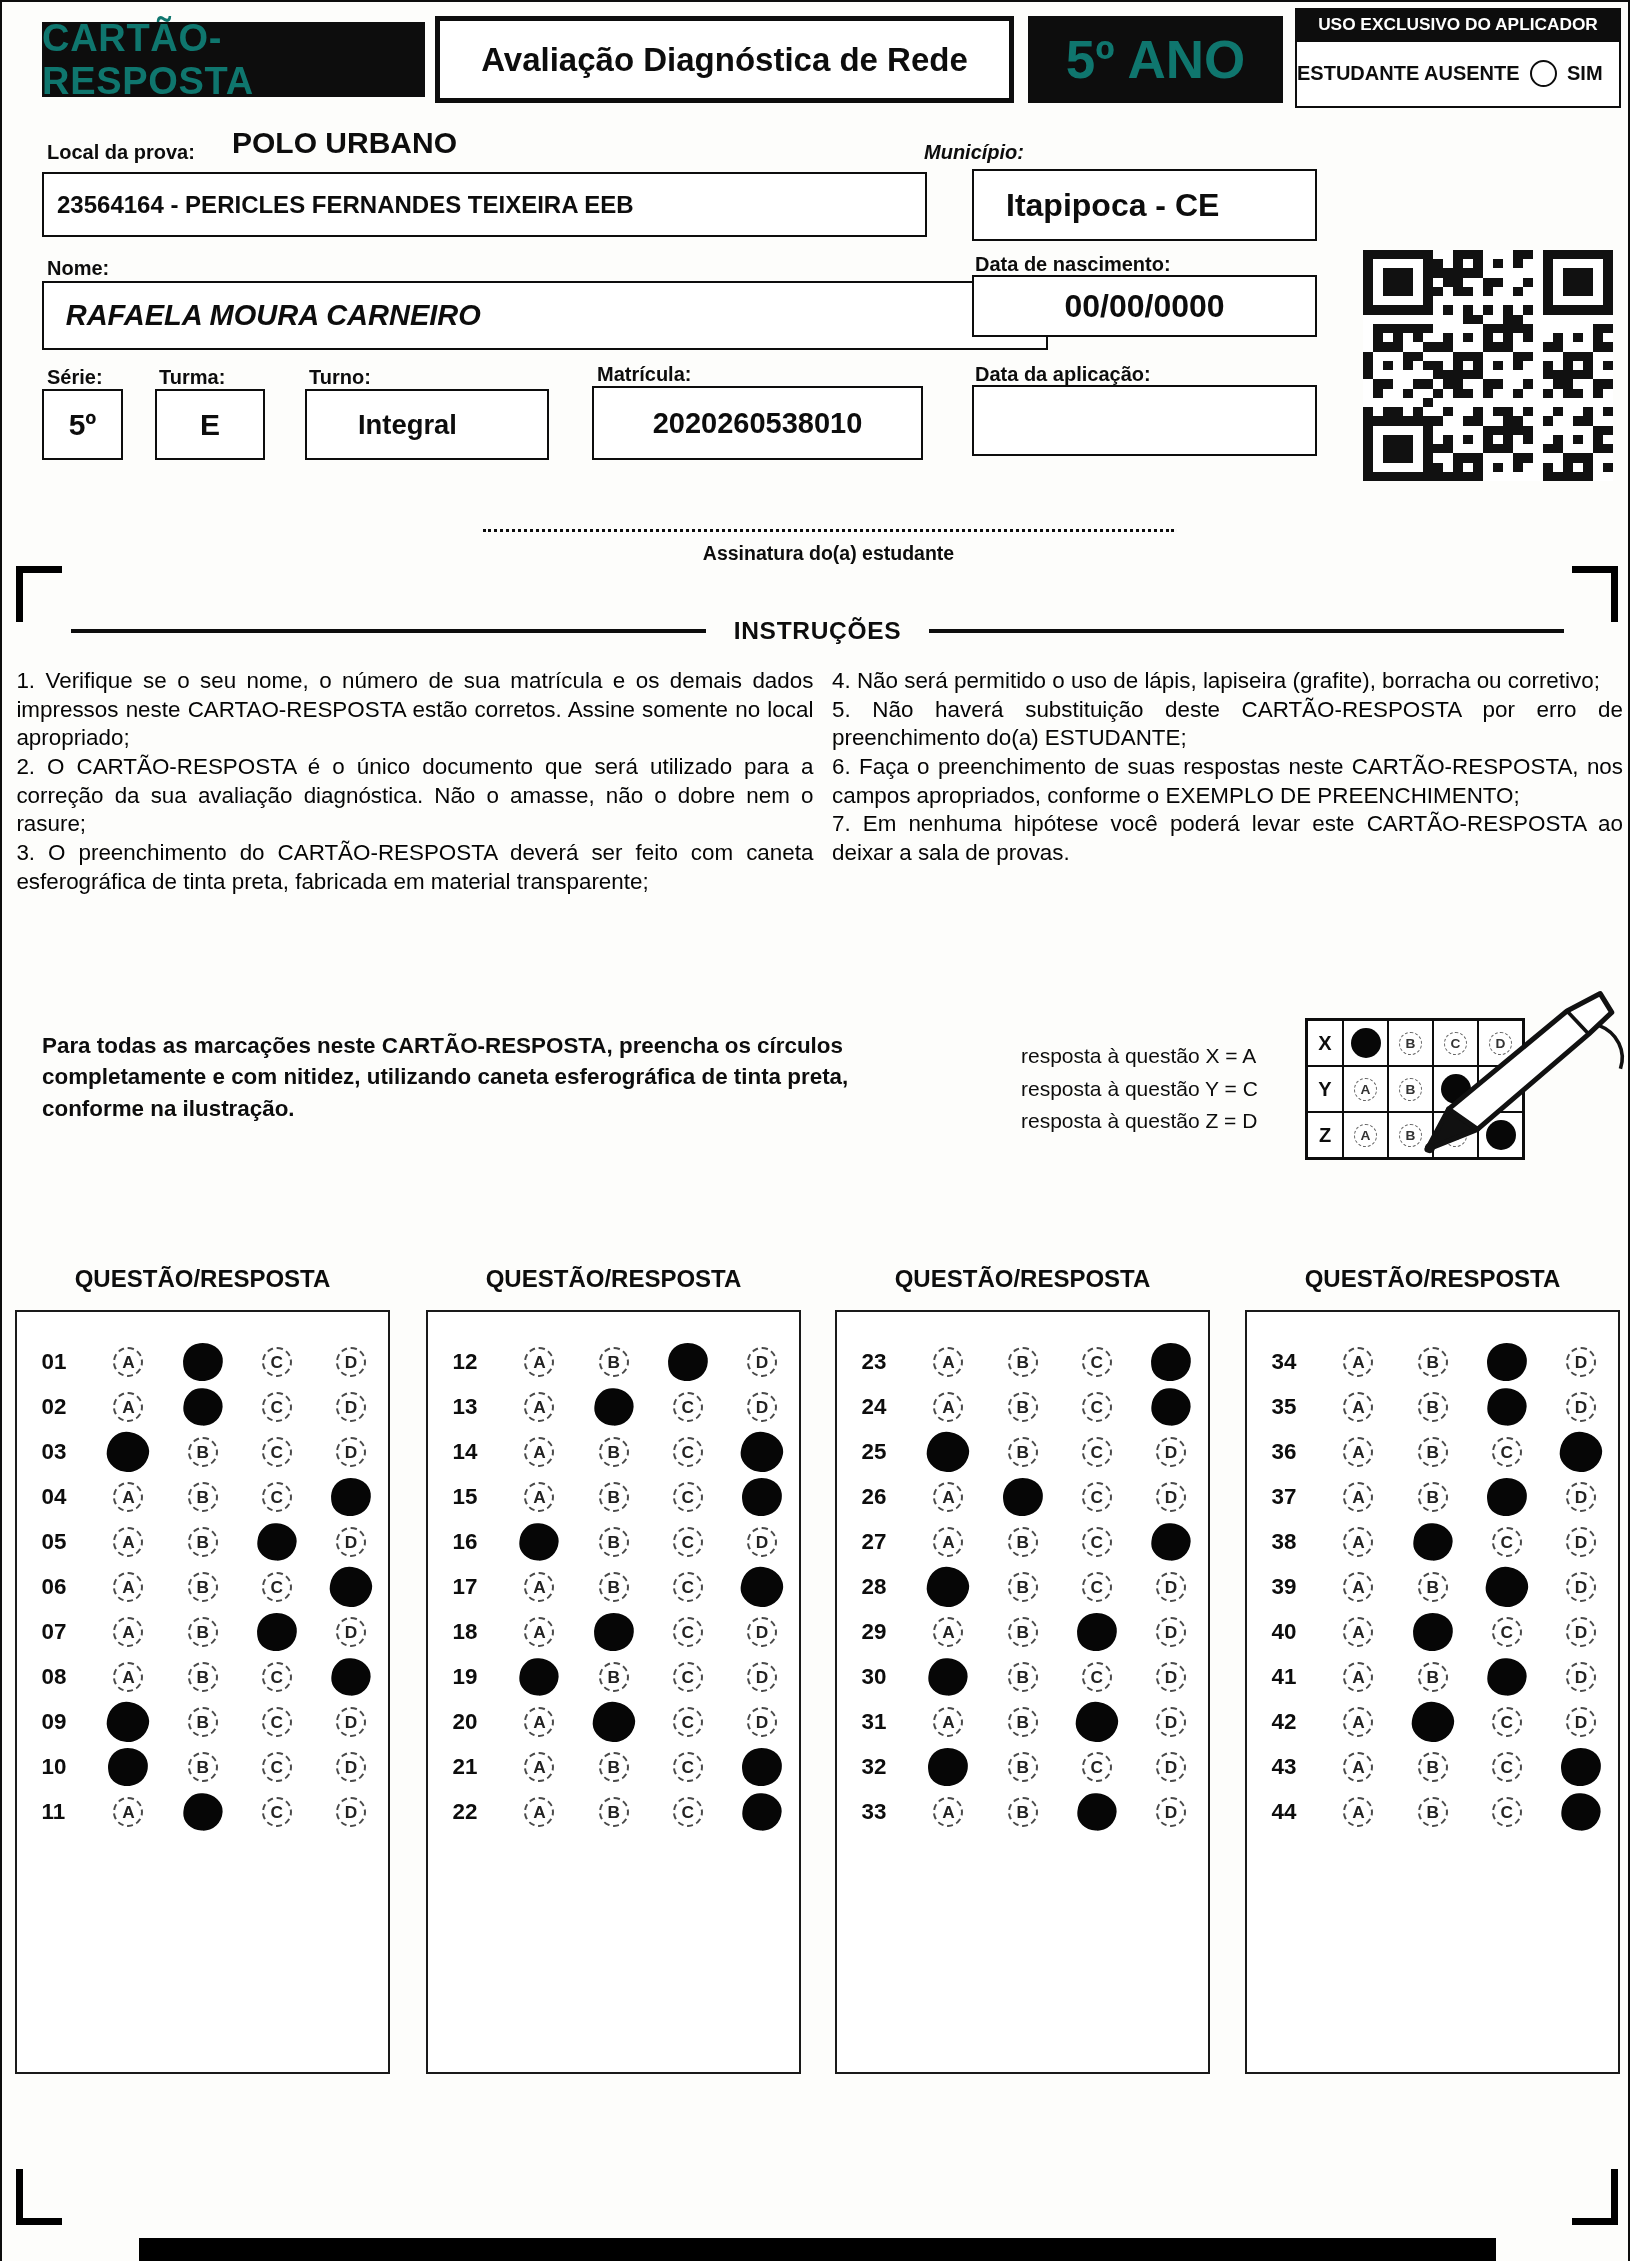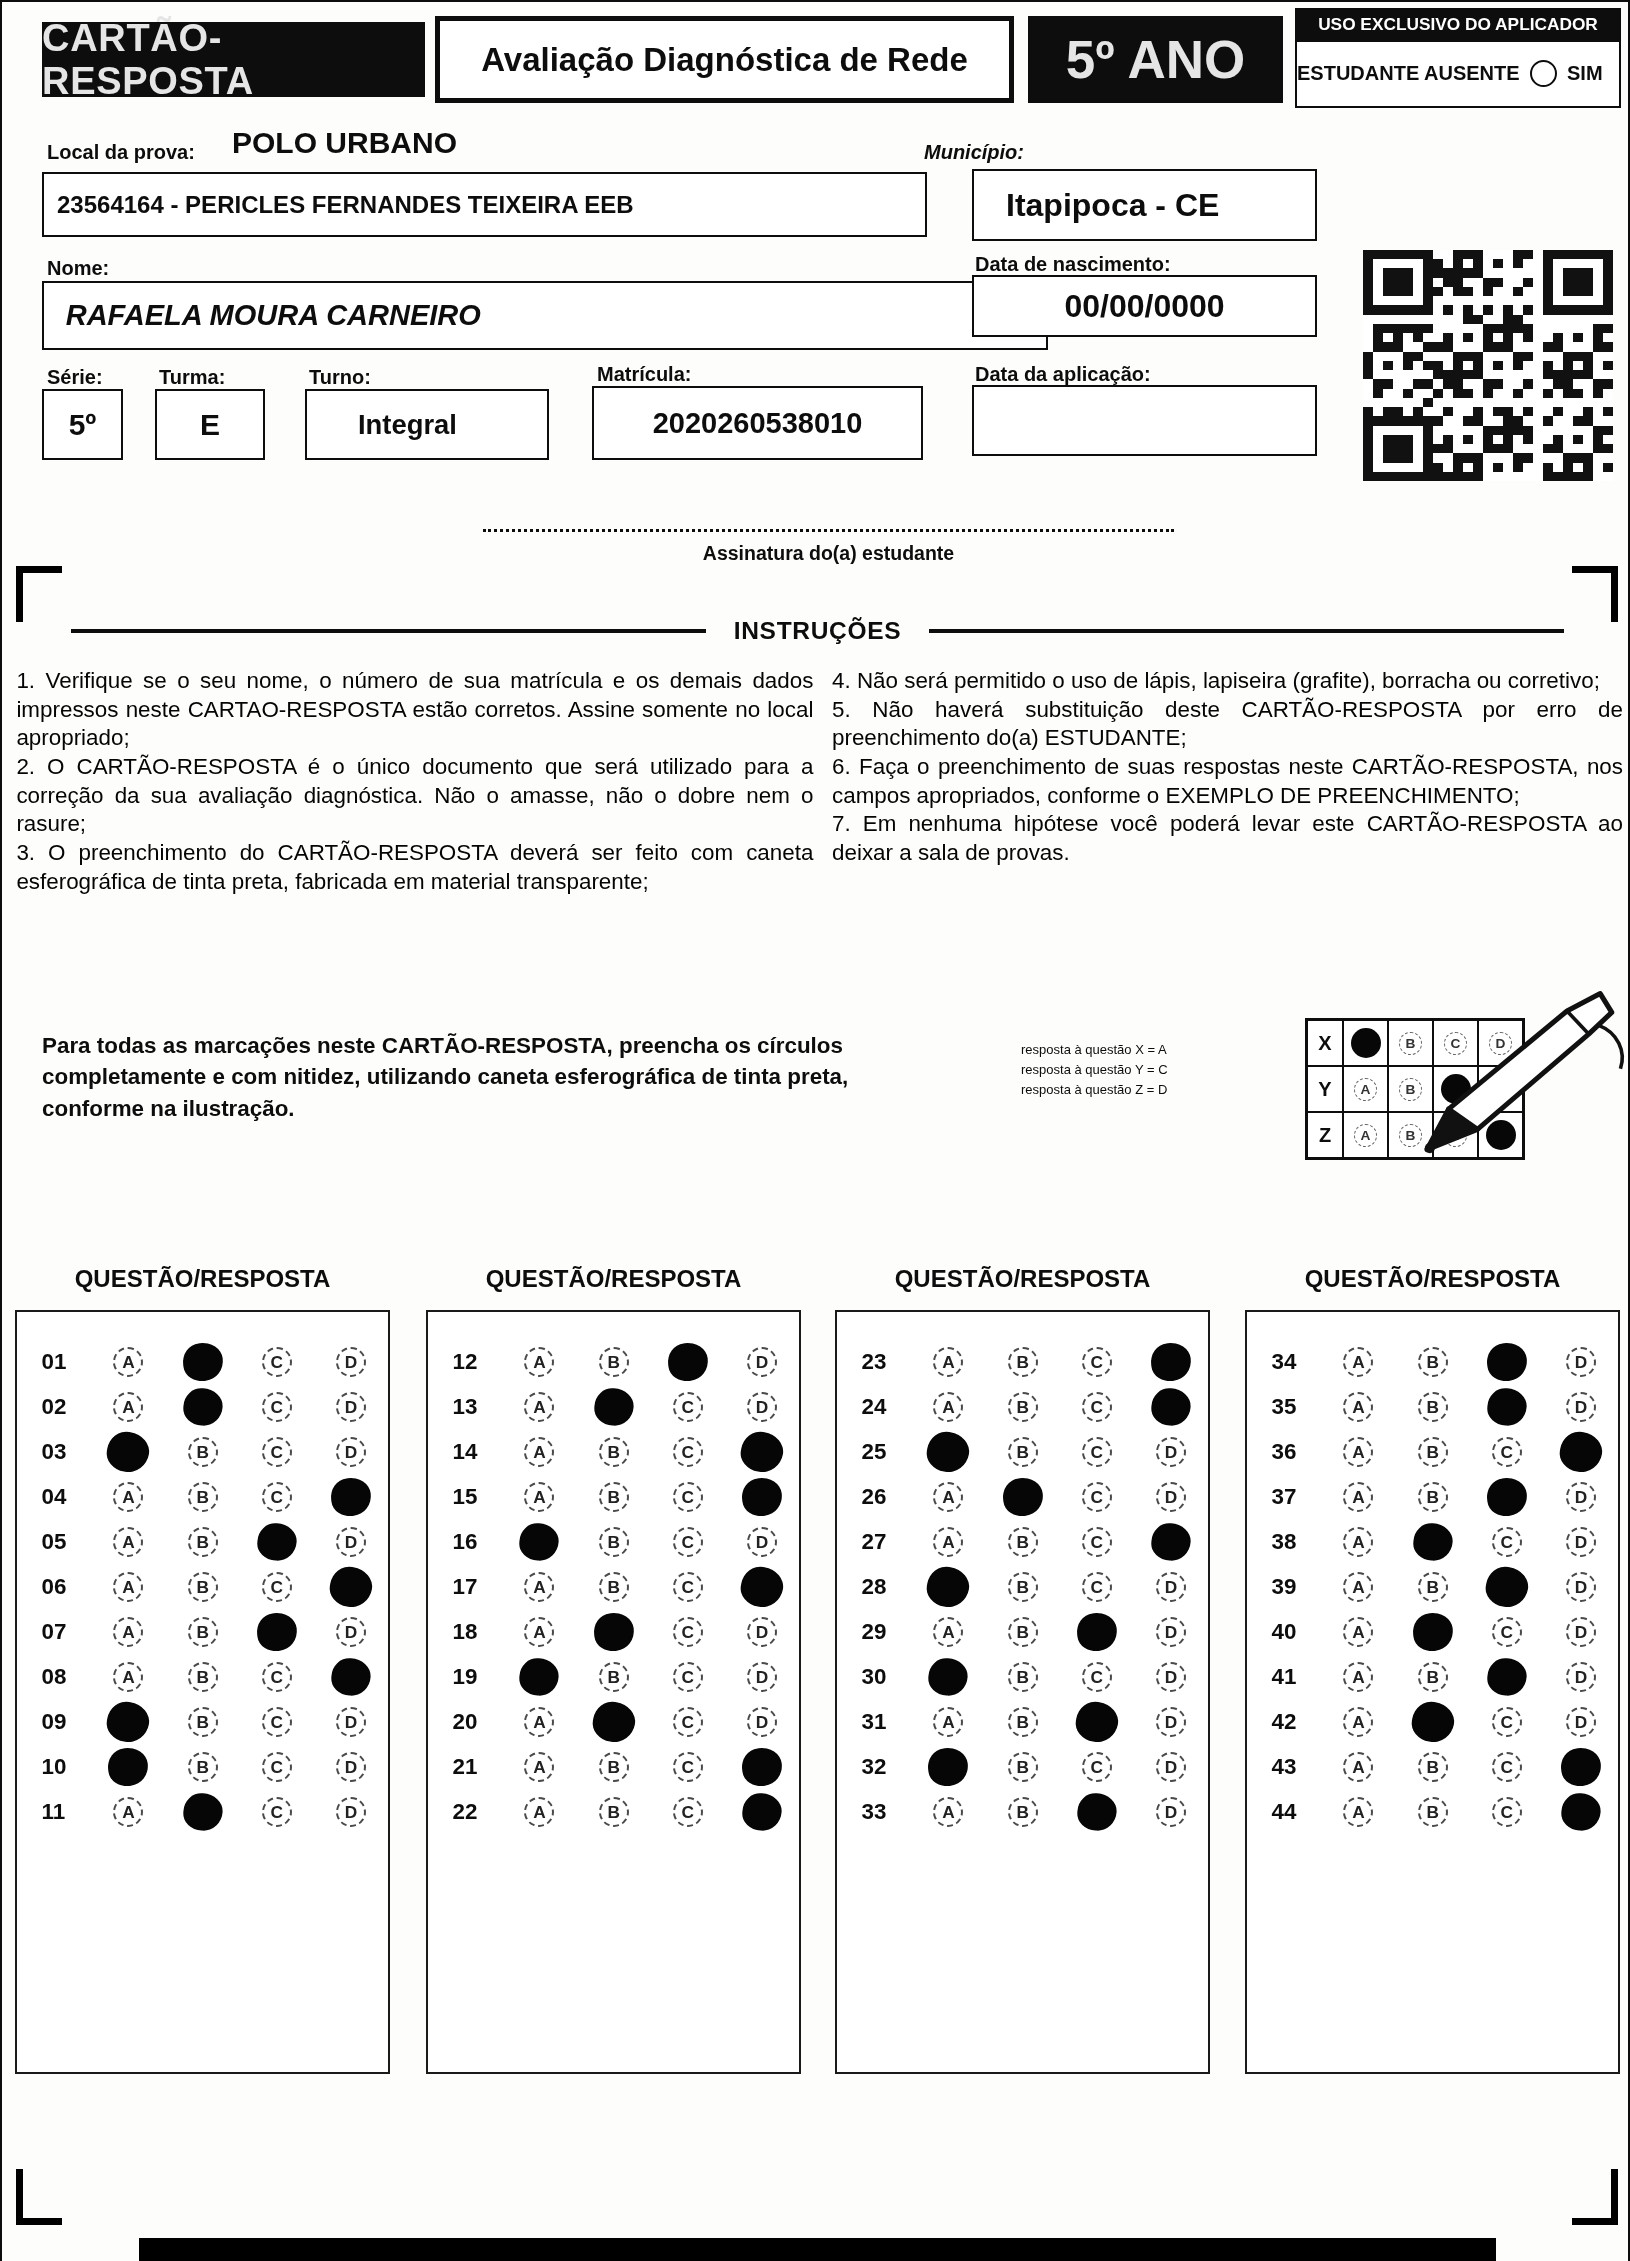--- a/index.html
+++ b/index.html
@@ -3,21 +3,21 @@
 <meta charset="utf-8">
 <style>
   * { margin:0; padding:0; box-sizing:border-box; }
   html,body { background:#e8e8e8; }
   body { font-family:"Liberation Sans", sans-serif; color:#0d0d0d; }
   .page {
     position:relative; width:1630px; height:2261px; margin:0 auto;
     background:#fdfdfb; overflow:hidden;
     border:2.9px solid #0d0d0d; border-bottom:none;
   }
-  .black-box { position:absolute; background:#0d0d0d; color:#e5e5e5; display:flex; align-items:center; justify-content:center; font-weight:bold; }
+  .black-box { position:absolute; background:#0d0d0d; color:#0f766e; display:flex; align-items:center; justify-content:center; font-weight:bold; }
 
   
   #title-box { left:40px; top:20px; width:383px; height:75px; font-size:38px; letter-spacing:0.7px; }
   #subtitle-box { position:absolute; left:433px; top:14.4px; width:579px; height:87px; border:5px solid #0d0d0d; background:#fff;
     display:flex; align-items:center; justify-content:center; font-weight:bold; font-size:33px; }
   #grade-box { left:1026px; top:14.4px; width:255px; height:87px; font-size:53px; }
   #aplicador-box { position:absolute; left:1293px; top:5.8px; width:326px;border-radius:32px; }
   .aplicador-strip { background:#0d0d0d; color:#fff; font-weight:bold; font-size:17.3px; text-align:center; padding:6.5px 0; }
   .aplicador-body { border:2.9px solid #0d0d0d; border-top:none; height:66px; background:#fff;
     display:flex; align-items:center; gap:10px; font-weight:bold; font-size:20px; }
@@ -65,21 +65,21 @@
   #instr-header { position:absolute; left:69px; top:615px; width:1493px; display:flex; align-items:center; gap:27.4px; }
   #instr-header .line { flex:1; height:4.3px; background:#0d0d0d; }
   #instr-title { font-weight:bold; font-size:24.5px; letter-spacing:0.7px; }
   .instr-col { position:absolute; top:665px; font-size:22.4px; line-height:1.28; text-align:justify; color:#050505; }
   #instr-left  { left:14.4px;   width:797px; }
   #instr-right { left:830px; width:791px; }
   .instr-col p { margin:0; }
 
   
   #example-text { position:absolute; left:40px; top:1028px; width:816px; font-size:22.4px; font-weight:bold; line-height:1.4; }
-  #example-mappings { position:absolute; left:1019px; top:1038px; font-size:13px; line-height:1.55; }
+  #example-mappings { position:absolute; left:1019px; top:1038px; font-size:21px; line-height:1.55; }
   #example-grid { position:absolute; left:1303px; top:1016px; border:2.2px solid #0d0d0d; background:#fff; }
   .eg-row { display:flex; }
   .eg-cell { width:45px; height:46px; border:1.4px solid #0d0d0d; display:flex; align-items:center; justify-content:center; }
   .eg-label { width:36px; font-weight:bold; font-size:20px; }
   .eg-bubble { width:23px; height:23px; border:1.4px dashed #666; border-radius:50%;
     display:flex; align-items:center; justify-content:center; font-size:13.7px; font-weight:bold; color:#333; background:#fff; }
   .eg-filled { width:30px; height:30px; background:#070707; border-radius:50%; display:inline-block; }
   #example-pen { position:absolute; left:1409px; top:980px; width:221px; height:185px; pointer-events:none; }
 
   

